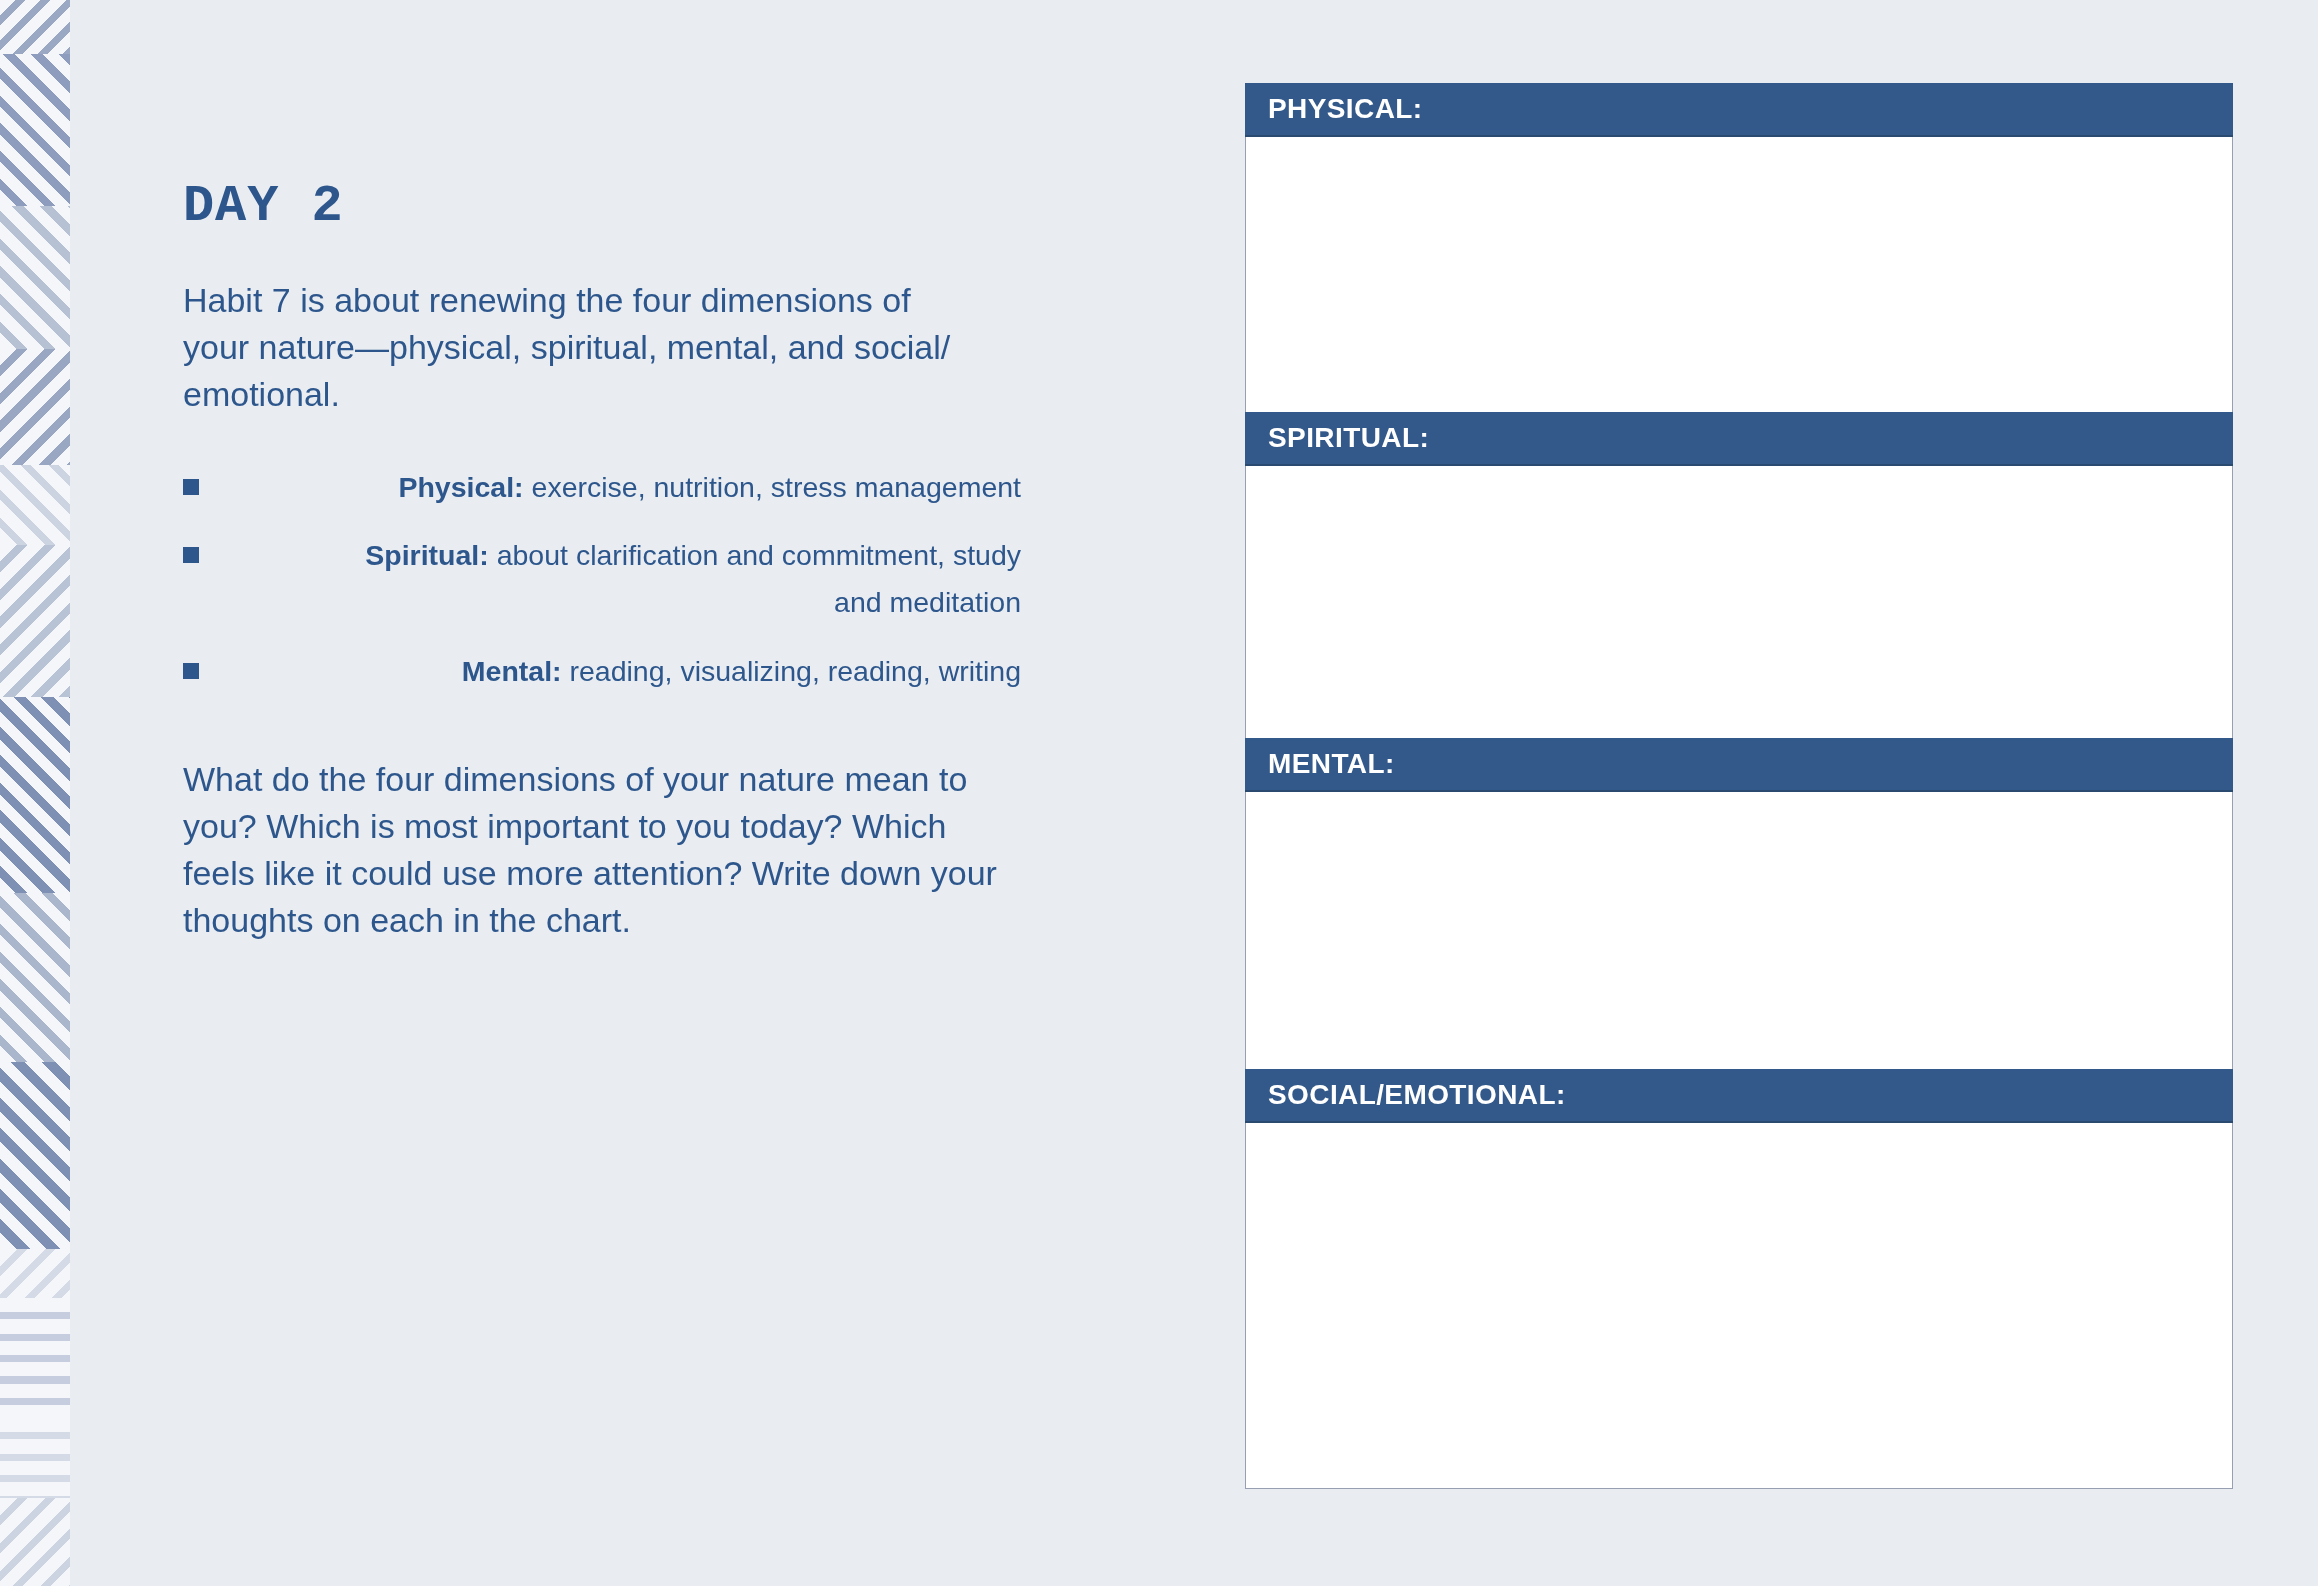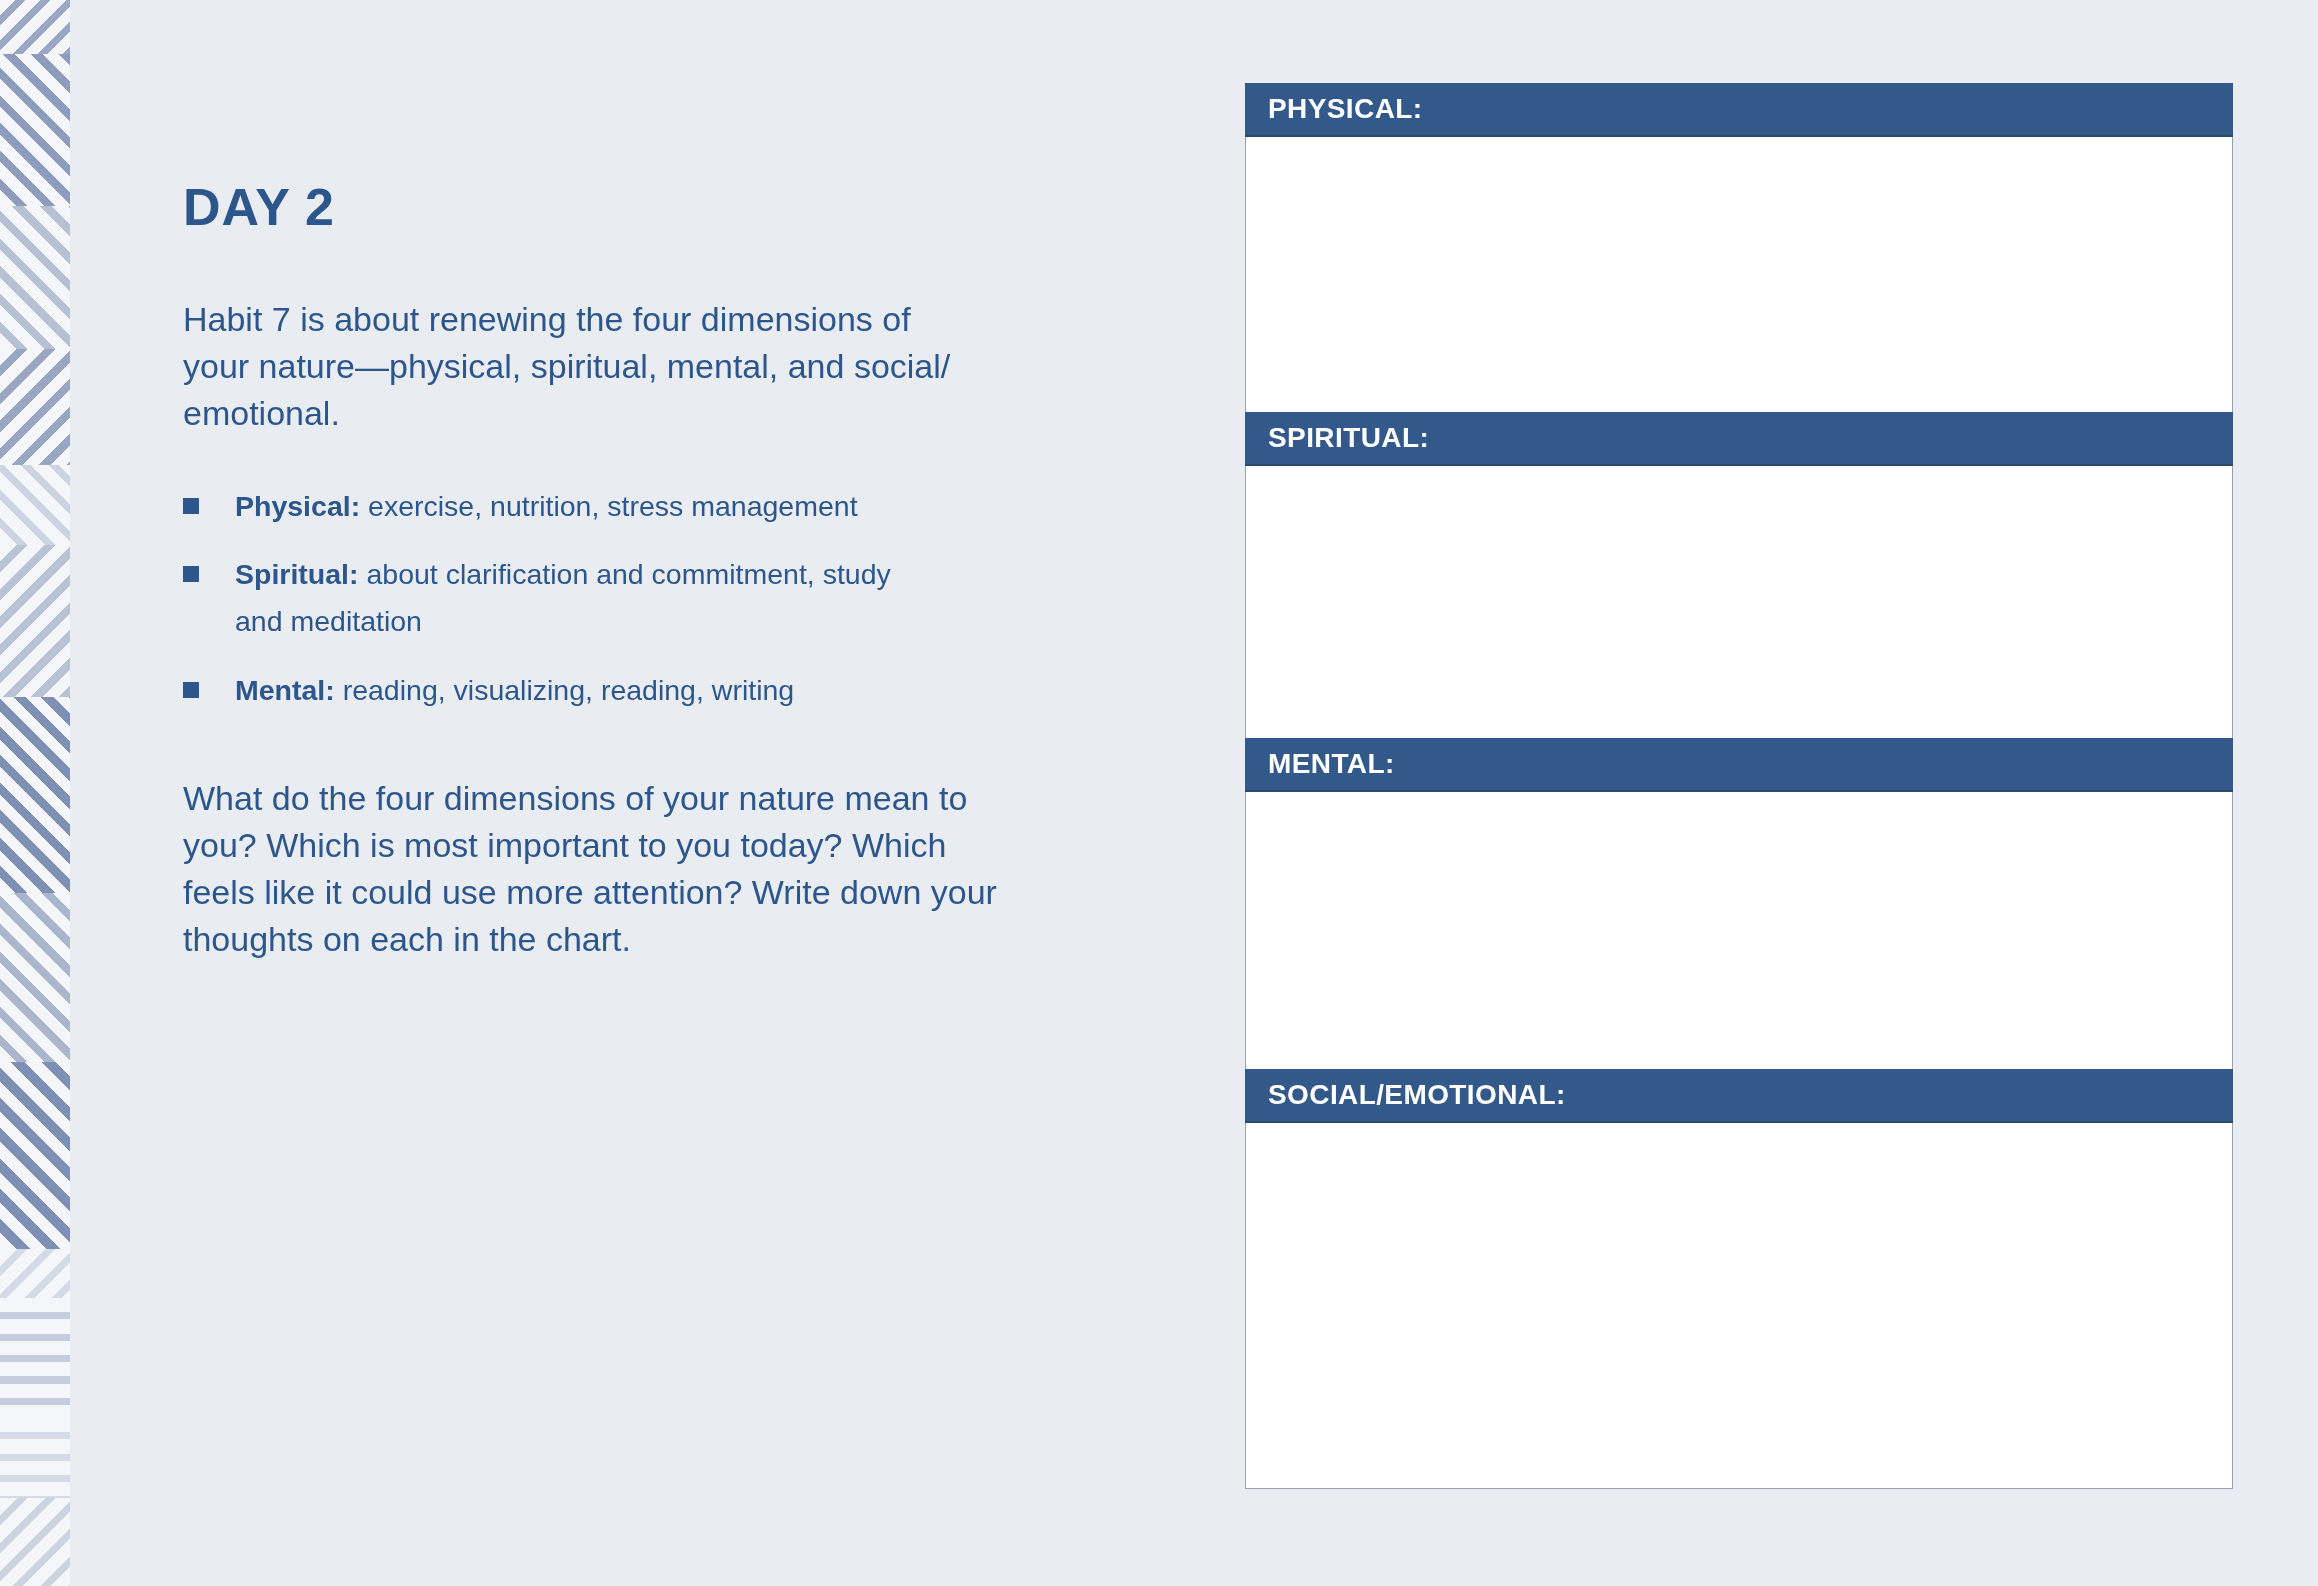--- a/index.html
+++ b/index.html
@@ -33,36 +33,38 @@
   .seg-12 { height: 80px;  background: repeating-linear-gradient(180deg, transparent 0 14.3px, #d4dae6 14.3px 21.4px); }
   .seg-13 { height: 88px;  background: repeating-linear-gradient(135deg, transparent 0 12.5px, #ccd4e2 12.5px 19.6px); }
 
   
   .left-col {
     position: absolute; left: 183px; top: 177px;
     width: 838px;
     color: var(--text-blue, #2d578c);
   }
   .page-title {
-    margin: 0 0 59px 0;
+    margin: 0 0 41px 0;
     font-size: 52px;
     font-weight: 700;
     letter-spacing: 0.9px;
     color: var(--text-blue, #2d578c);
+    font-family: Liberation Mono, monospace;
   }
   .body-text {
     margin: 0;
     font-size: 34px;
     line-height: 47px;
     white-space: pre-line;
   }
   .bullet-list {
     list-style: none;
     margin: 46px 0 0 0;
     padding: 0;
+    text-align: right;
   }
   .bullet-list li {
     position: relative;
     padding-left: 52px;
     margin-bottom: 21.4px;
     font-size: 28.5px;
     line-height: 47px;
   }
   .bullet-list li:last-child { margin-bottom: 0; }
   .bullet-marker {

